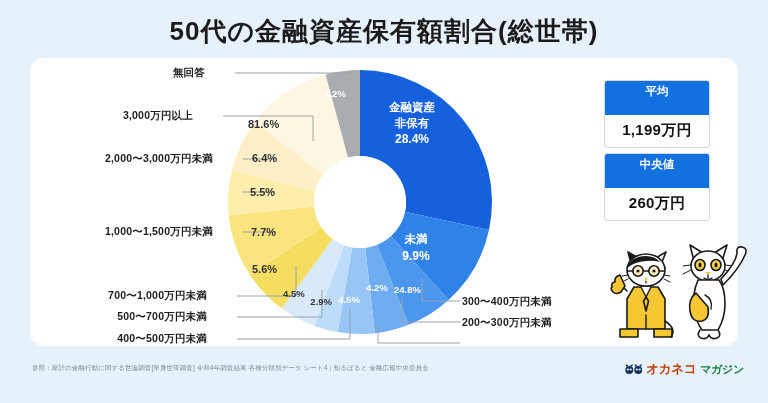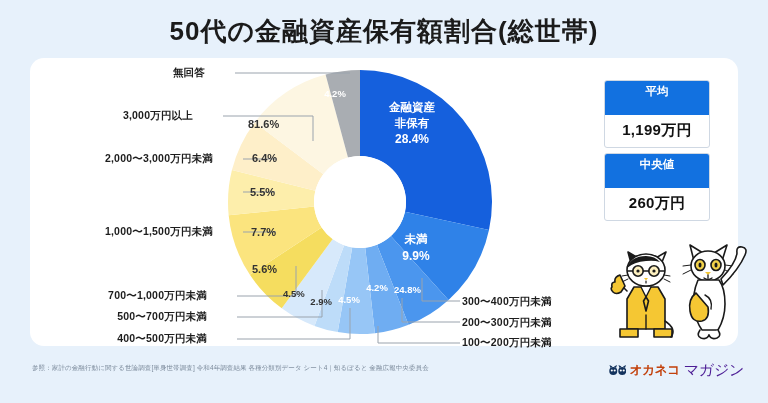--- a/index.html
+++ b/index.html
@@ -74,21 +74,21 @@
     position: absolute; left: 32px; top: 364px;
     font-size: 6.5px; color: #7b8a9b; letter-spacing: .1px;
     white-space: nowrap;
   }
   .logo {
     position: absolute; right: 24px; top: 361px;
     display: flex; align-items: center; gap: 4px;
   }
   .logo .mark { width: 17px; height: 11px; }
   .logo .a { font-size: 12.5px; font-weight: 800; color: #c2410c; letter-spacing: -.3px; }
-  .logo .b { font-size: 15px; font-weight: 400; color: #4c1d95; letter-spacing: -.3px; }
+  .logo .b { font-size: 11px; font-weight: 700; color: #15803d; letter-spacing: -.3px; }
 
   .cats { position: absolute; right: 6px; bottom: 52px; width: 152px; height: 116px; }
 </style>
 </head>
 <body>
 
 <div id="root">
 
   <div class="title">50代の金融資産保有額割合(総世帯)</div>
 
@@ -143,21 +143,20 @@
   </div>
 
   <div class="lbl r" style="left:40px; top:66px; width:165px;">無回答</div>
   <div class="lbl r" style="left:40px; top:109px; width:153px;">3,000万円以上</div>
   <div class="lbl r" style="left:40px; top:152px; width:173px;">2,000〜3,000万円未満</div>
   <div class="lbl r" style="left:40px; top:225px; width:173px;">1,000〜1,500万円未満</div>
   <div class="lbl r" style="left:40px; top:289px; width:167px;">700〜1,000万円未満</div>
   <div class="lbl r" style="left:40px; top:310px; width:167px;">500〜700万円未満</div>
   <div class="lbl r" style="left:40px; top:332px; width:167px;">400〜500万円未満</div>
 
-  <div class="lbl" style="left:462px; top:336px;">100〜200万円未満</div>
   <div class="lbl" style="left:462px; top:316px;">200〜300万円未満</div>
   <div class="lbl" style="left:462px; top:295px;">300〜400万円未満</div>
 
   <div class="pct" style="left:248px; top:118px;">81.6%</div>
   <div class="pct" style="left:252px; top:152px;">6.4%</div>
   <div class="pct" style="left:250px; top:186px;">5.5%</div>
   <div class="pct" style="left:251px; top:226px;">7.7%</div>
   <div class="pct" style="left:252px; top:263px;">5.6%</div>
   <div class="pct sm" style="left:283px; top:288px;">4.5%</div>
   <div class="pct sm ctr" style="left:306px; top:296px; width:26px;text-align:right;">2.9%</div>

